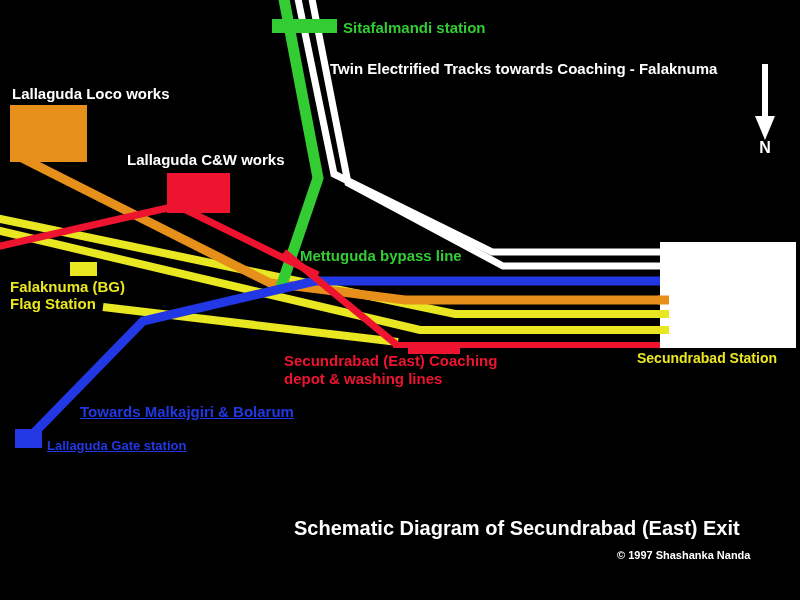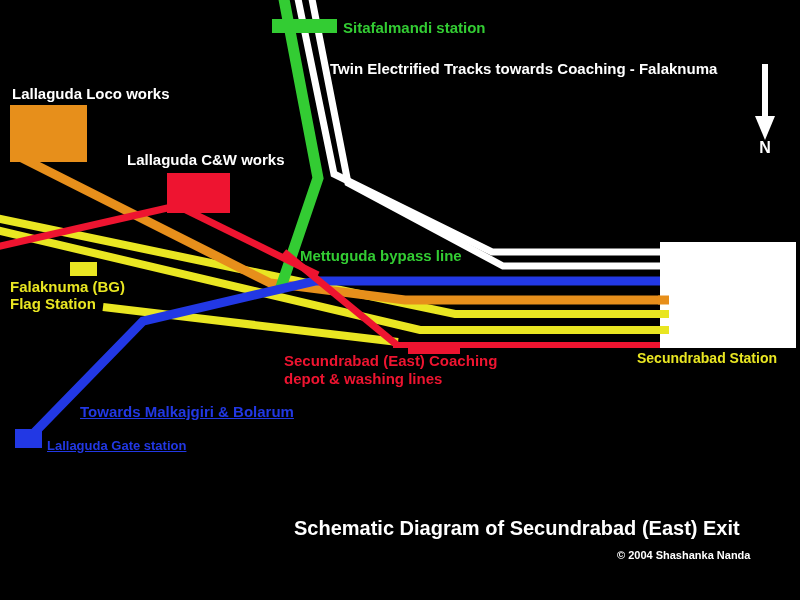--- a/index.html
+++ b/index.html
@@ -113,17 +113,17 @@
   </div>
 
   <div class="lbl t15 blue" style="left:80px;top:404px;">Towards Malkajgiri &amp; Bolarum</div>
 
   <div class="lbl small12 blue" style="left:47px;top:439px;">Lallaguda Gate station</div>
 
   <div class="lbl station-big" style="left:637px;top:351px;">Secundrabad Station</div>
 
   <div class="lbl title" style="left:294px;top:489px;margin-top:28px;">Schematic Diagram of Secundrabad (East) Exit</div>
 
-  <div class="lbl copyright" style="left:617px;top:549px;">© 2004 Shashanka Nanda</div>
+  <div class="lbl copyright" style="left:617px;top:549px;">© 1997 Shashanka Nanda</div>
 
   <div class="lbl north" style="left:755px;top:139px;">N</div>
 
 </div>
 
 </body></html>

